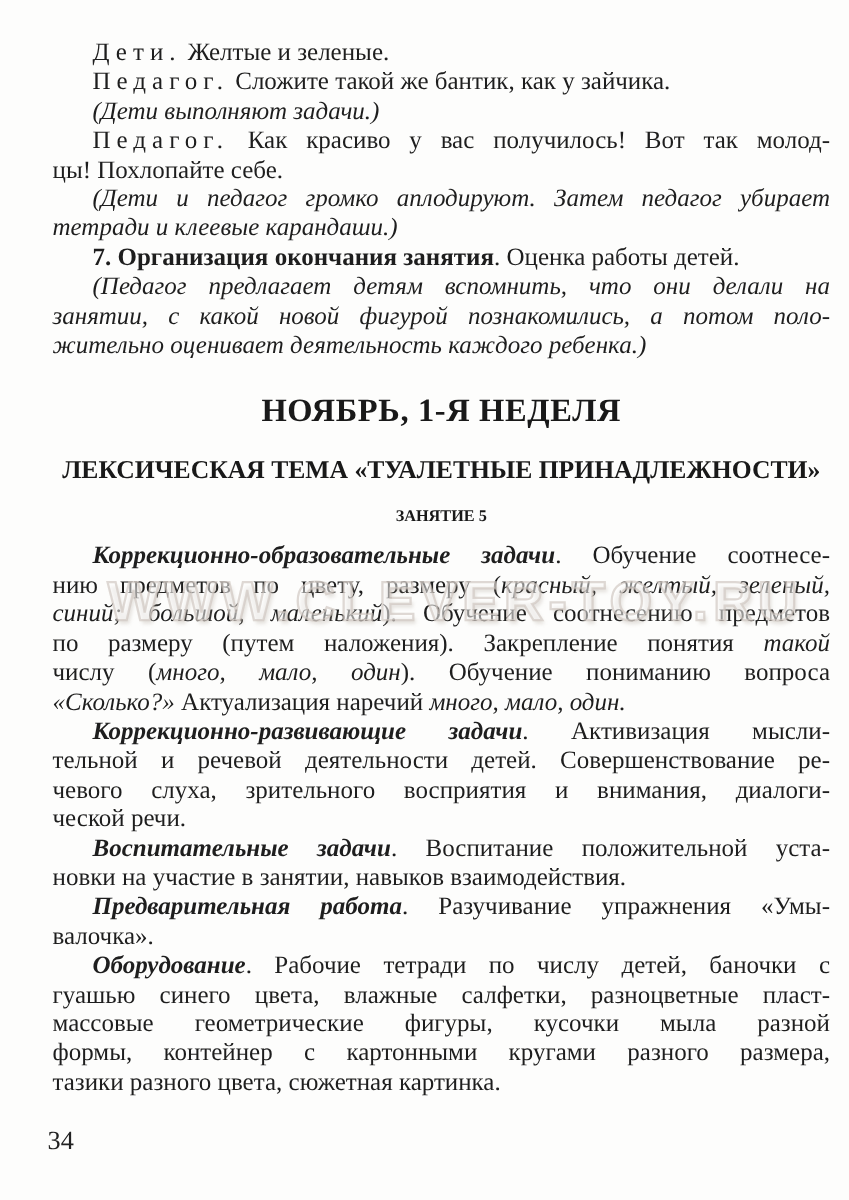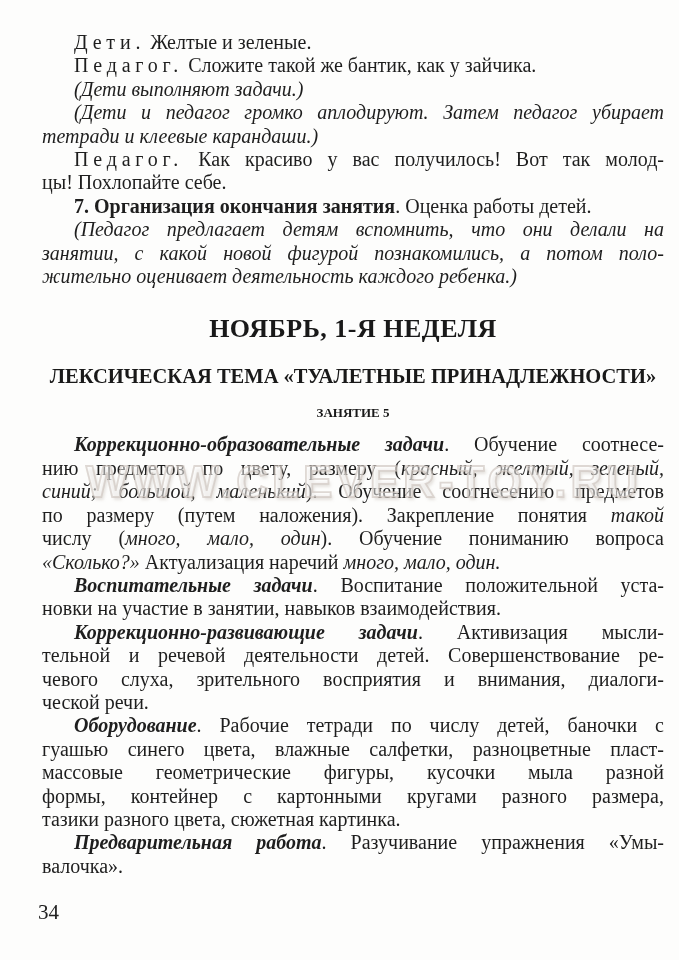--- a/index.html
+++ b/index.html
@@ -73,26 +73,26 @@
       <div class="para">
         <div class="line first last"><span class="sp">Дети.</span><span> Желтые и зеленые.</span></div>
       </div>
       <div class="para">
         <div class="line first last"><span class="sp">Педагог.</span><span> Сложите такой же бантик, как у зайчика.</span></div>
       </div>
       <div class="para">
         <div class="line first last"><span class="i">(Дети выполняют задачи.)</span></div>
       </div>
       <div class="para">
+        <div class="line first"><span class="sp">Педагог.</span><span> Как красиво у вас получилось! Вот так молод-</span></div>
+        <div class="line last"><span>цы! Похлопайте себе.</span></div>
+      </div>
+      <div class="para">
         <div class="line first"><span class="i">(Дети и педагог громко аплодируют. Затем педагог убирает</span></div>
         <div class="line last"><span class="i">тетради и клеевые карандаши.)</span></div>
-      </div>
-      <div class="para">
-        <div class="line first"><span class="sp">Педагог.</span><span> Как красиво у вас получилось! Вот так молод-</span></div>
-        <div class="line last"><span>цы! Похлопайте себе.</span></div>
       </div>
       <div class="para">
         <div class="line first last"><span class="b">7. Организация окончания занятия</span><span>. Оценка работы детей.</span></div>
       </div>
       <div class="para">
         <div class="line first"><span class="i">(Педагог предлагает детям вспомнить, что они делали на</span></div>
         <div class="line"><span class="i">занятии, с какой новой фигурой познакомились, а потом поло-</span></div>
         <div class="line last"><span class="i">жительно оценивает деятельность каждого ребенка.)</span></div>
       </div>
       <div class="head h1">НОЯБРЬ, 1-Я НЕДЕЛЯ</div>
@@ -100,36 +100,36 @@
       <div class="head h3">ЗАНЯТИЕ 5</div>
       <div class="para">
         <div class="line first"><span class="bi">Коррекционно-образовательные задачи</span><span>. Обучение соотнесе-</span></div>
         <div class="line"><span>нию предметов по цвету, размеру (</span><span class="i">красный, желтый, зеленый,</span></div>
         <div class="line"><span class="i">синий; большой, маленький</span><span>). Обучение соотнесению предметов</span></div>
         <div class="line"><span>по размеру (путем наложения). Закрепление понятия </span><span class="i">такой</span></div>
         <div class="line"><span>числу (</span><span class="i">много, мало, один</span><span>). Обучение пониманию вопроса</span></div>
         <div class="line last"><span class="i">«Сколько?»</span><span> Актуализация наречий </span><span class="i">много, мало, один.</span></div>
       </div>
       <div class="para">
+        <div class="line first"><span class="bi">Коррекционно-развивающие задачи</span><span>. Активизация мысли-</span></div>
+        <div class="line"><span>тельной и речевой деятельности детей. Совершенствование ре-</span></div>
+        <div class="line"><span>чевого слуха, зрительного восприятия и внимания, диалоги-</span></div>
+        <div class="line last"><span>ческой речи.</span></div>
+      </div>
+      <div class="para">
         <div class="line first"><span class="bi">Воспитательные задачи</span><span>. Воспитание положительной уста-</span></div>
         <div class="line last"><span>новки на участие в занятии, навыков взаимодействия.</span></div>
       </div>
       <div class="para">
-        <div class="line first"><span class="bi">Коррекционно-развивающие задачи</span><span>. Активизация мысли-</span></div>
-        <div class="line"><span>тельной и речевой деятельности детей. Совершенствование ре-</span></div>
-        <div class="line"><span>чевого слуха, зрительного восприятия и внимания, диалоги-</span></div>
-        <div class="line last"><span>ческой речи.</span></div>
+        <div class="line first"><span class="bi">Предварительная работа</span><span>. Разучивание упражнения «Умы-</span></div>
+        <div class="line last"><span>валочка».</span></div>
       </div>
       <div class="para">
         <div class="line first"><span class="bi">Оборудование</span><span>. Рабочие тетради по числу детей, баночки с</span></div>
         <div class="line"><span>гуашью синего цвета, влажные салфетки, разноцветные пласт-</span></div>
         <div class="line"><span>массовые геометрические фигуры, кусочки мыла разной</span></div>
         <div class="line"><span>формы, контейнер с картонными кругами разного размера,</span></div>
         <div class="line last"><span>тазики разного цвета, сюжетная картинка.</span></div>
       </div>
-      <div class="para">
-        <div class="line first"><span class="bi">Предварительная работа</span><span>. Разучивание упражнения «Умы-</span></div>
-        <div class="line last"><span>валочка».</span></div>
-      </div>
     </div>
   <div class="watermark">WWW.CLEVER-TOY.RU</div>
   <div class="page-number">34</div>
 </div>
 
 </body></html>

